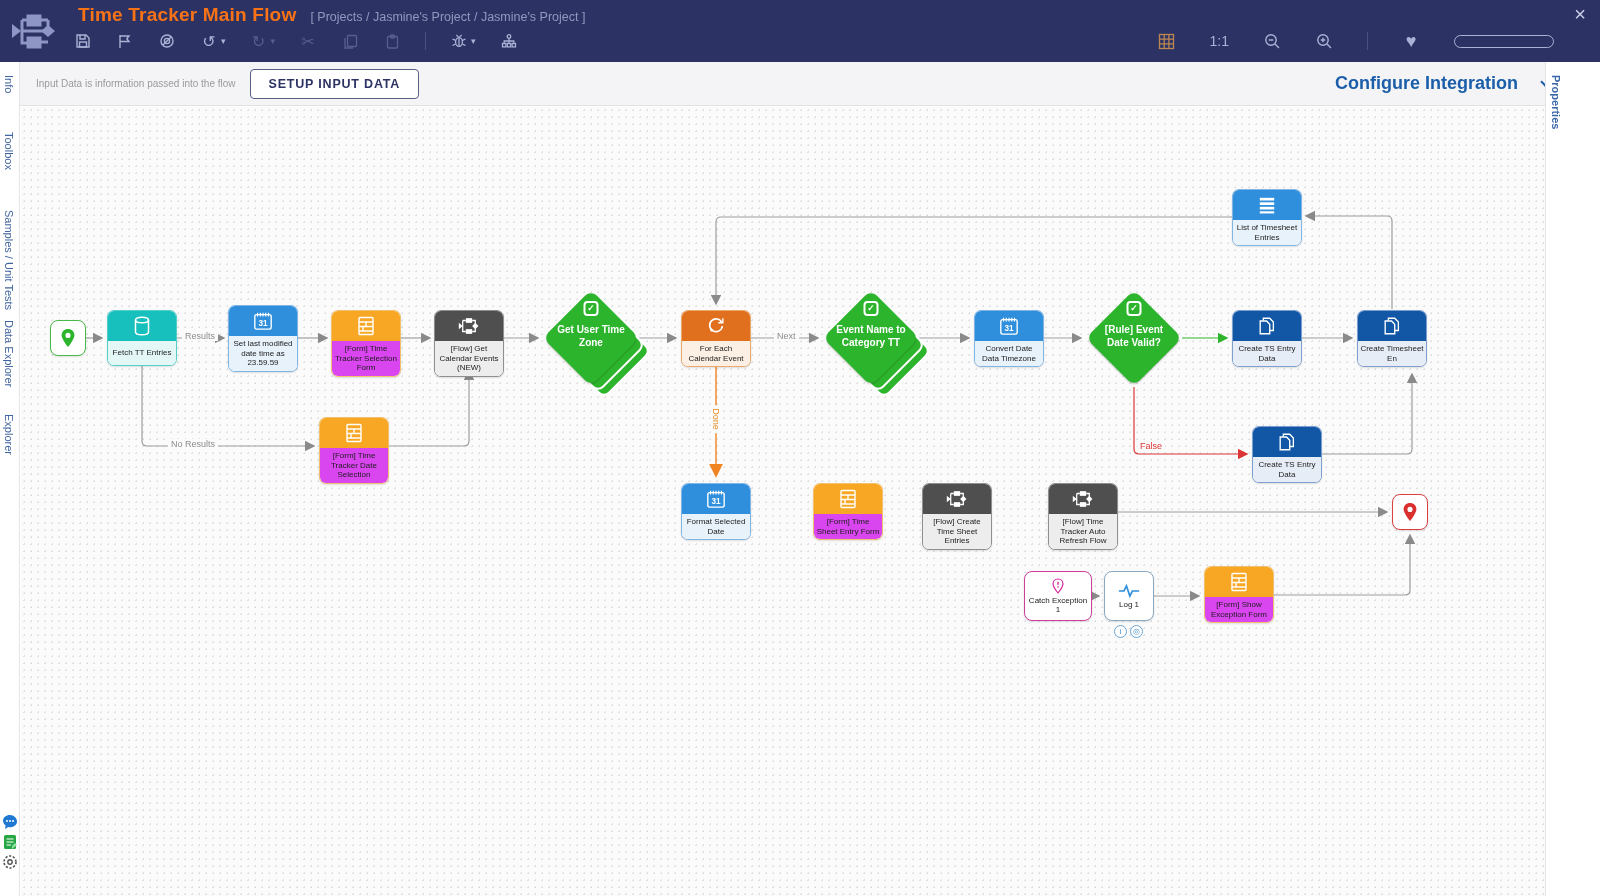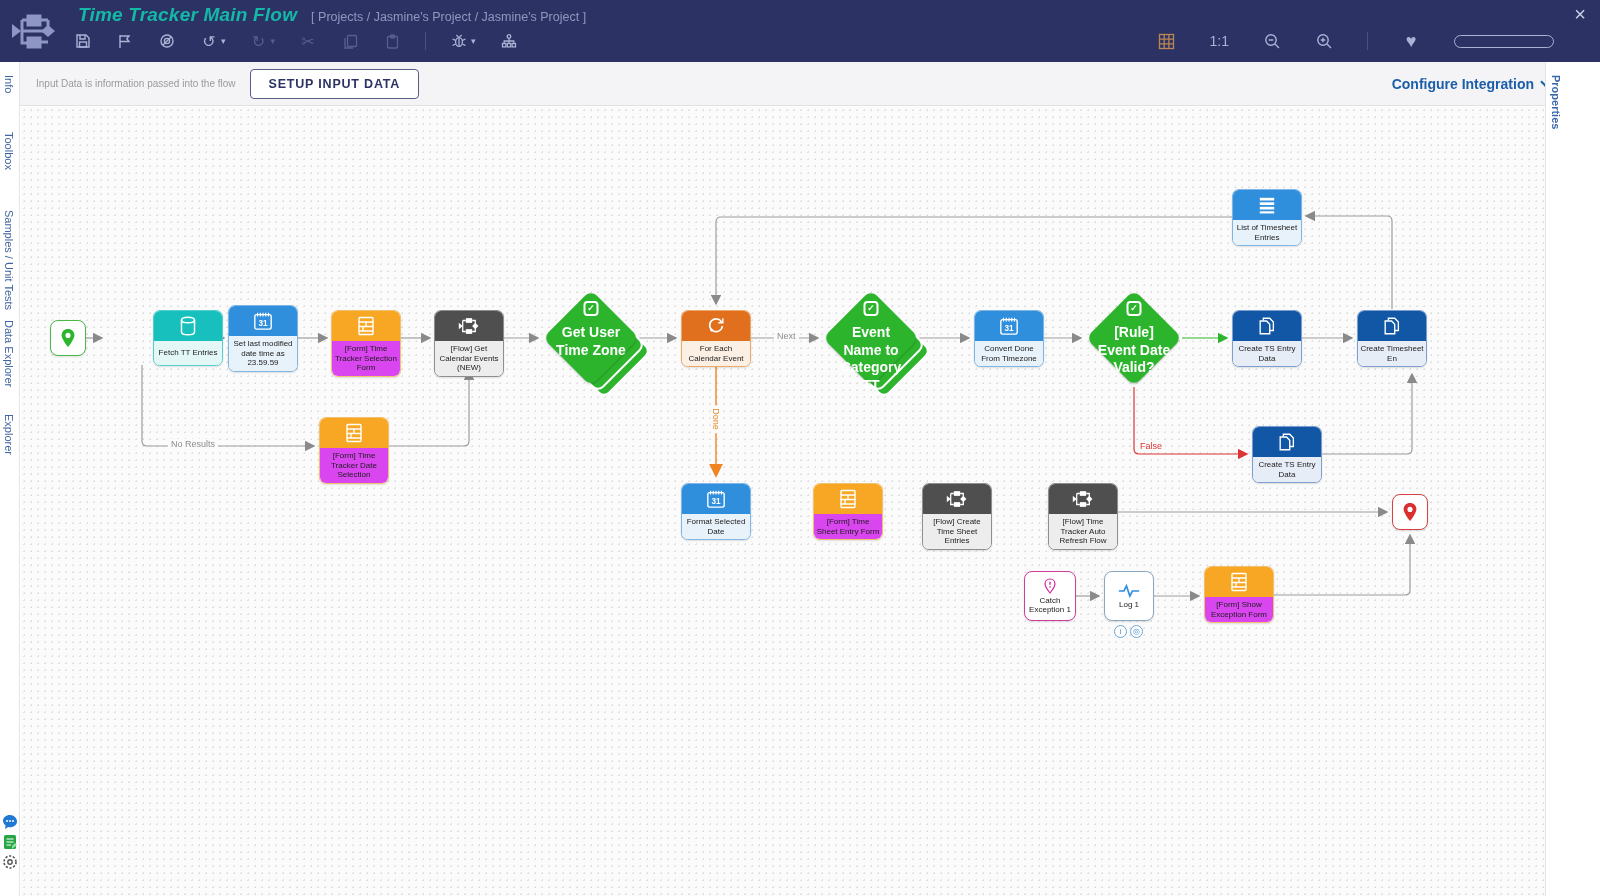--- a/index.html
+++ b/index.html
@@ -3,21 +3,21 @@
 <meta charset="utf-8">
 <style>
   * { margin:0; padding:0; box-sizing:border-box; }
   html,body { width:1600px; height:896px; overflow:hidden; background:#fff;
               font-family:"Liberation Sans", sans-serif; }
 
   
   .header { position:absolute; left:0; top:0; width:1600px; height:62px; background:#2c3364; }
   .logo { position:absolute; left:8px; top:8px; width:58px; height:46px; }
   .title-row { position:absolute; left:78px; top:4px; display:flex; align-items:baseline; gap:14px; }
-  .app-title { color:#14b8a6; font-size:19px; font-weight:bold; letter-spacing:.2px;font-style:italic; }
+  .app-title { color:#f97316; font-size:19px; font-weight:bold; letter-spacing:.2px; }
   .breadcrumb { color:#8f98bf; font-size:12.5px; }
   .toolbar { position:absolute; left:74px; top:32px; display:flex; align-items:center; gap:24px; }
   .tb-ic { width:18px; height:18px; display:inline-flex; align-items:center; justify-content:center;
            color:#aab2d6; font-size:16px; cursor:pointer; }
   .tb-ic.disabled { color:#585f8e; cursor:default; }
   .tb-group { display:flex; align-items:center; gap:3px; }
   .caret { font-size:9px; color:#aab2d6; }
   .caret.disabled { color:#585f8e; }
   .tb-sep { width:1px; height:18px; background:#4a5182; }
   .header-right { position:absolute; right:46px; top:32px; display:flex; align-items:center; gap:34px; }
@@ -26,22 +26,22 @@
   .health-fill { height:100%; background:#2bbf2b; border-radius:5px; }
   .close-x { position:absolute; right:14px; top:4px; color:#c9cfe8; font-size:20px; cursor:pointer; line-height:1; }
 
   
   .subbar { position:absolute; left:20px; top:62px; width:1560px; height:44px; background:#f4f4f6;
             border-bottom:1px solid #e2e2e4; display:flex; align-items:center; }
   .subbar-desc { color:#9a9a9d; font-size:10px; margin-left:16px; }
   .setup-btn { margin-left:14px; background:#fff; border:1px solid #565d86; border-radius:4px;
                color:#2c3364; font-weight:bold; font-size:12.5px; letter-spacing:.8px;
                padding:7px 18px; cursor:pointer; font-family:"Liberation Sans",sans-serif; }
-  .cfg-btn { margin-left:auto; margin-right:30px; color:#1b5ea9; font-weight:bold; font-size:14px;
-             display:flex; align-items:center; gap:8px; cursor:pointer; }
+  .cfg-btn { margin-left:auto; margin-right:30px; color:#1b5ea9; font-weight:bold; font-size:18px;
+             display:flex; align-items:center; gap:24px; cursor:pointer; }
   .chev { width:8px; height:8px; border-right:2px solid #1b5ea9; border-bottom:2px solid #1b5ea9;
           transform:rotate(45deg); margin-top:-4px; }
 
   
   .lstrip { position:absolute; left:0; top:62px; width:20px; height:834px; background:#fff; border-right:1px solid #e4e4e6; }
   .rstrip { position:absolute; left:1545px; top:62px; width:55px; height:834px; background:#fff; border-left:1px solid #e4e4e6; }
   .vtab { position:absolute; writing-mode:vertical-rl; color:#41659f; font-size:11px; left:3px;
           cursor:pointer; white-space:nowrap; }
   .rstrip .vtab { left:4px; color:#3b67ab; font-weight:bold; }
   .dock-ic { position:absolute; left:2px; width:16px; height:16px; cursor:pointer; }
@@ -51,35 +51,35 @@
             background-image:radial-gradient(circle,#e0e0e0 1px, transparent 1px); background-size:7px 7px; }
   .edges { position:absolute; left:0; top:0; }
 
   
   .node { position:absolute; width:70px; border:1px solid; border-radius:7px; overflow:hidden;
           text-align:center; font-size:8px; line-height:1.2; box-shadow:0 1px 2px rgba(0,0,0,.12);
           background:#fff; cursor:pointer; }
   .node .head { height:30px; display:flex; align-items:center; justify-content:center; }
   .node .body { min-height:24px; display:flex; align-items:center; justify-content:center;
                 padding:3px 2px; color:#1c1c1c; }
-  .n-teal   { border-color:#54cfcc;margin-left:46px; } .n-teal .head{ background:#17c0bd; } .n-teal .body{ background:#e3f7f7; }
+  .n-teal   { border-color:#54cfcc; } .n-teal .head{ background:#17c0bd; } .n-teal .body{ background:#e3f7f7; }
   .n-blue   { border-color:#7fb6e6; } .n-blue .head{ background:#2f8fdd; } .n-blue .body{ background:#e8f2fb; }
   .n-amber  { border-color:#f2c170; } .n-amber .head{ background:#f7a723; } .n-amber .body{ background:#d946ef; }
   .n-dark   { border-color:#8f8f8f; } .n-dark .head{ background:#4f4f4f; } .n-dark .body{ background:#ededed; }
   .n-orange { border-color:#eba96a; } .n-orange .head{ background:#e0701d; } .n-orange .body{ background:#fcf0e4; }
   .n-dblue  { border-color:#7d9fd0; } .n-dblue .head{ background:#1157a6; } .n-dblue .body{ background:#e7edf7; }
 
   .diamond { position:absolute; width:96px; height:96px; cursor:pointer; }
   .dsq { position:absolute; left:14px; top:14px; width:68px; height:68px; background:#2cb52c;
          border-radius:8px; transform:rotate(45deg); }
   .dsq.g1 { transform:translate(7px,7px) rotate(45deg); border:2px solid #fff; }
   .dsq.g2 { transform:translate(13px,13px) rotate(45deg); border:2px solid #fff; }
   .dsq.main { box-shadow:1px 1px 2px rgba(0,0,0,.2); }
   .dlabel { position:absolute; left:10px; right:10px; top:34px; color:#fff; font-weight:bold;
-            font-size:14px; line-height:1.25; text-align:center; }
+            font-size:10px; line-height:1.25; text-align:center; }
   .dbadge { position:absolute; left:50%; top:11px; transform:translateX(-50%); width:15px; height:15px;
             border:2px solid #fff; border-radius:4px; color:#fff; font-size:9px; line-height:11px;
             text-align:center; font-weight:bold; }
 
   .pin { position:absolute; width:36px; height:36px; background:#fff; border-radius:8px;
          display:flex; align-items:center; justify-content:center; cursor:pointer;
          box-shadow:0 1px 2px rgba(0,0,0,.12); }
   .pin.start { border:1.5px solid #49b949; }
   .pin.end   { border:1.5px solid #d94040; }
 
@@ -373,21 +373,21 @@
   </div>
 
   <div class="node n-blue" style="left:953px;top:203px">
     <div class="head">
         <svg width="20" height="20" viewBox="0 0 22 22">
       <rect x="2" y="4" width="18" height="16" rx="2" fill="none" stroke="#fff" stroke-width="1.5"></rect>
       <path d="M5 2v4 M8 2v4 M11 2v4 M14 2v4 M17 2v4" stroke="#fff" stroke-width="1.3"></path>
       <text x="11" y="17" text-anchor="middle" fill="#fff" font-size="9" font-weight="bold">31</text>
         </svg>
       </div>
-    <div class="body">Convert Done From Timezone</div>
+    <div class="body">Convert Date Data Timezone</div>
   </div>
 
   <div class="diamond" style="left:1065px;top:183px">
     <div class="dsq main"></div>
     <span class="dbadge">✓</span>
     <div class="dlabel">[Rule] Event Date Valid?</div>
   </div>
 
   <div class="node n-dblue" style="left:1211px;top:203px">
     <div class="head">
@@ -488,21 +488,21 @@
     <div class="body">[Flow] Time Tracker Auto Refresh Flow</div>
   </div>
 
   <div class="pin end" style="left:1371px;top:387px">
     <svg width="18" height="20" viewBox="0 0 24 26">
       <path d="M12 1C7 1 3.5 4.6 3.5 9.2 3.5 14.8 12 25 12 25s8.5-10.2 8.5-15.8C20.5 4.6 17 1 12 1z" fill="#d92f2f"></path>
       <circle cx="12" cy="9.5" r="3.4" fill="#fff"></circle>
     </svg>
   </div>
 
-  <div class="sbox catch" style="left:1003px;top:464px;width:52px;height:50px">
+  <div class="sbox catch" style="left:1003px;top:464px;width:68px;height:50px">
     <svg width="14" height="16" viewBox="0 0 24 26">
       <path d="M12 1C7 1 3.5 4.6 3.5 9.2 3.5 14.8 12 25 12 25s8.5-10.2 8.5-15.8C20.5 4.6 17 1 12 1z" fill="none" stroke="#d6219c" stroke-width="2"></path>
       <path d="M12 5.5v5.5 M12 13.6v1.8" stroke="#d6219c" stroke-width="2.4"></path>
     </svg>
     <span>Catch Exception 1</span>
   </div>
 
   <div class="sbox log" style="left:1083px;top:464px;width:50px;height:50px">
     <svg width="22" height="14" viewBox="0 0 26 16" fill="none" stroke="#2f8fdd" stroke-width="2">
       <path d="M1 8h6l3-6 4 12 3-6h8"></path>

